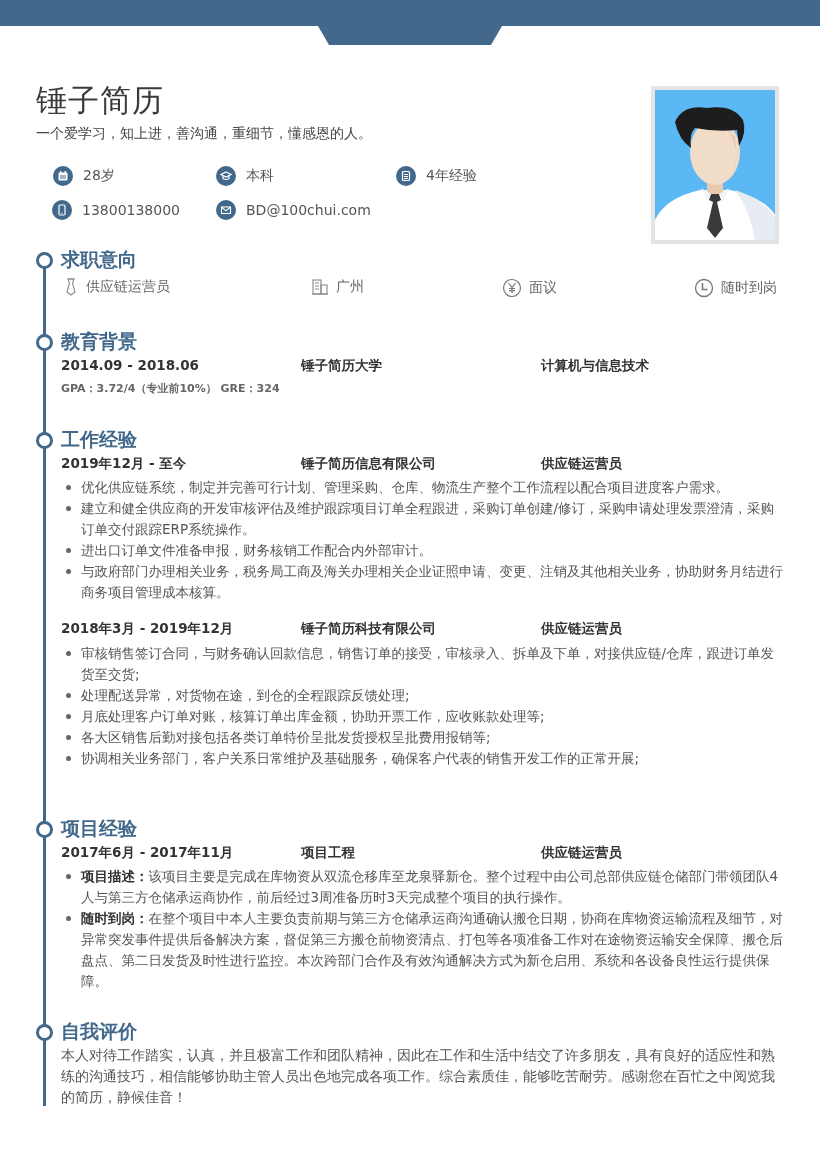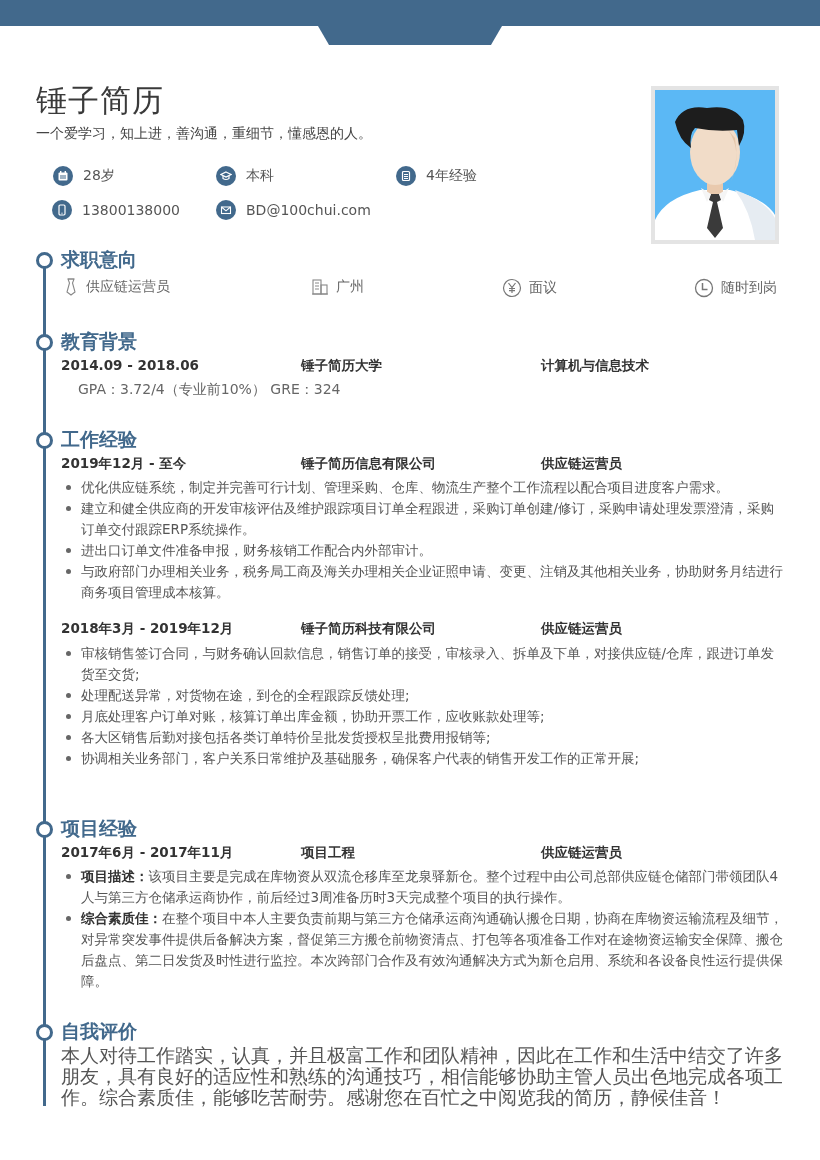--- a/index.html
+++ b/index.html
@@ -22,31 +22,31 @@
 
     .timeline { position: absolute; left: 43px; top: 258px; width: 3px; height: 848px; background: #42698c; }
 
     .sec-head { position: absolute; left: 36px; display: flex; align-items: center; }
     .sec-head .ring { width: 17px; height: 17px; border: 3px solid #42698c; border-radius: 50%; background: #fff; margin-right: 8px; }
     .sec-head .title { font-size: 19px; font-weight: 700; color: #42698c; }
 
     .row3 { position: absolute; left: 61px; font-size: 13.5px; font-weight: 700; color: #333; }
     .row3 span { position: absolute; white-space: nowrap; }
 
-    .plain { position: absolute; left: 78px; font-size: 14px; color: #666; white-space: nowrap; }
+    .plain { position: absolute; left: 61px; font-size: 11px; color: #666; white-space: nowrap; font-weight: bold; }
 
     .bullets { position: absolute; left: 61px; width: 725px; font-size: 13.5px; color: #555; line-height: 21px; list-style: none; }
     .bullets li { position: relative; padding-left: 20px; }
     .bullets li::before { content: ""; position: absolute; left: 5px; top: 8px; width: 5px; height: 5px; border-radius: 50%; background: #666; }
     .bullets b { color: #333; }
 
     .intent { position: absolute; top: 278px; display: flex; align-items: center; font-size: 14px; color: #666; white-space: nowrap; }
     .intent svg { margin-right: 7px; }
 
-    .para { position: absolute; left: 61px; top: 1045px; width: 725px; font-size: 19px; color: #555; line-height: 21px; }
+    .para { position: absolute; left: 61px; top: 1045px; width: 725px; font-size: 14px; color: #555; line-height: 21px; }
   </style>
 </head>
 <body>
 
 <div class="topbar"></div>
 <div class="topbar-tab"></div>
 
 <div class="name">锤子简历</div>
 <div class="motto">一个爱学习，知上进，善沟通，重细节，懂感恩的人。</div>
 
@@ -200,20 +200,20 @@
   <span class="ring"></span>
   <span class="title">项目经验</span>
 </div>
 <div class="row3" style="top:844px;">
   <span style="left:0;">2017年6月 - 2017年11月</span>
   <span style="left:240px;">项目工程</span>
   <span style="left:480px;">供应链运营员</span>
 </div>
 <ul class="bullets" style="top:866px;">
   <li><b>项目描述：</b><span>该项目主要是完成在库物资从双流仓移库至龙泉驿新仓。整个过程中由公司总部供应链仓储部门带领团队4人与第三方仓储承运商协作，前后经过3周准备历时3天完成整个项目的执行操作。</span></li>
-  <li><b>综合素质佳：</b><span>在整个项目中本人主要负责前期与第三方仓储承运商沟通确认搬仓日期，协商在库物资运输流程及细节，对异常突发事件提供后备解决方案，督促第三方搬仓前物资清点、打包等各项准备工作对在途物资运输安全保障、搬仓后盘点、第二日发货及时性进行监控。本次跨部门合作及有效沟通解决方式为新仓启用、系统和各设备良性运行提供保障。</span></li>
+  <li><b>随时到岗：</b><span>在整个项目中本人主要负责前期与第三方仓储承运商沟通确认搬仓日期，协商在库物资运输流程及细节，对异常突发事件提供后备解决方案，督促第三方搬仓前物资清点、打包等各项准备工作对在途物资运输安全保障、搬仓后盘点、第二日发货及时性进行监控。本次跨部门合作及有效沟通解决方式为新仓启用、系统和各设备良性运行提供保障。</span></li>
 </ul>
 
 <div class="sec-head" style="top:1019px;">
   <span class="ring"></span>
   <span class="title">自我评价</span>
 </div>
 <div class="para">本人对待工作踏实，认真，并且极富工作和团队精神，因此在工作和生活中结交了许多朋友，具有良好的适应性和熟练的沟通技巧，相信能够协助主管人员出色地完成各项工作。综合素质佳，能够吃苦耐劳。感谢您在百忙之中阅览我的简历，静候佳音！</div>
 
 </body></html>

